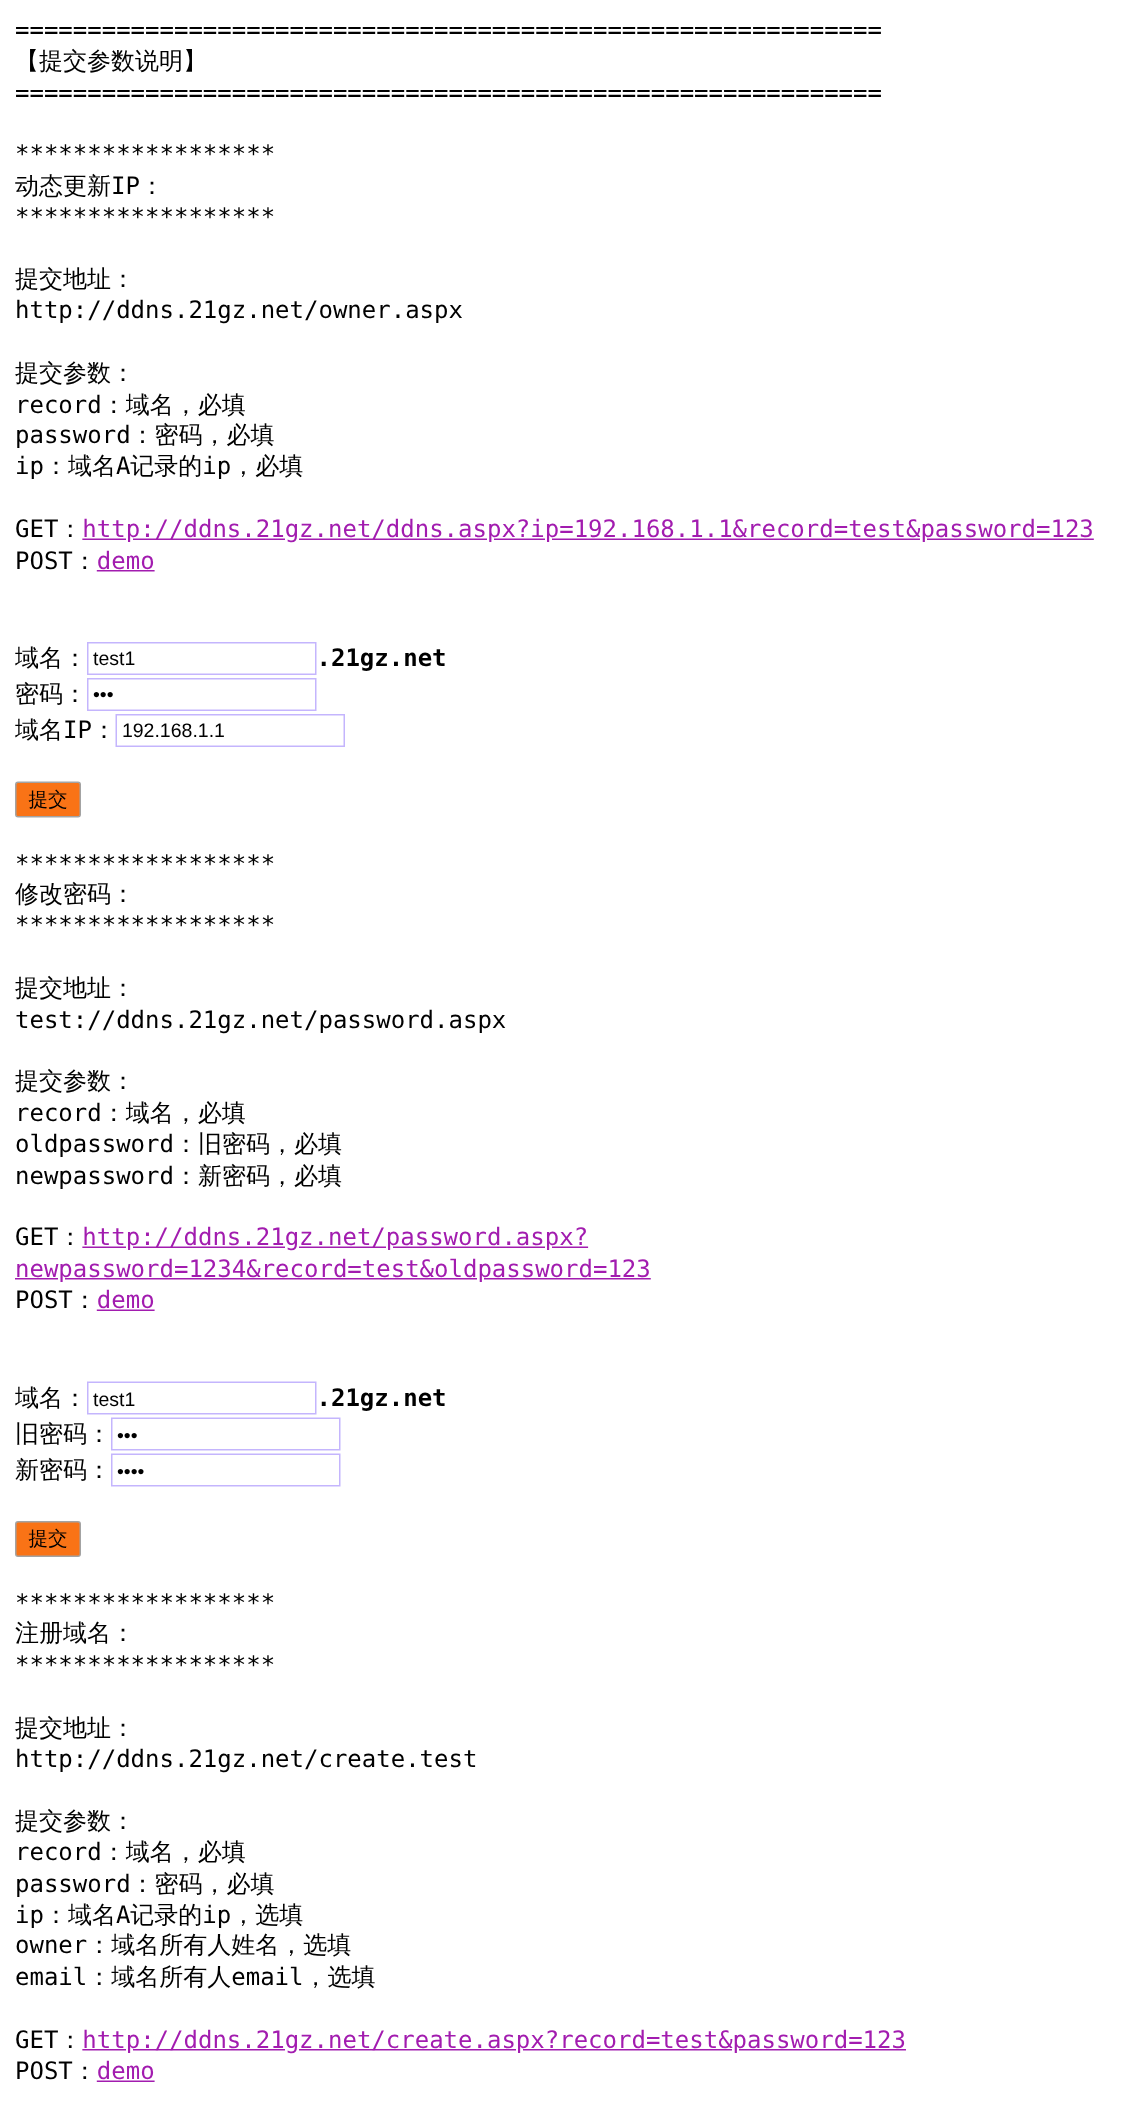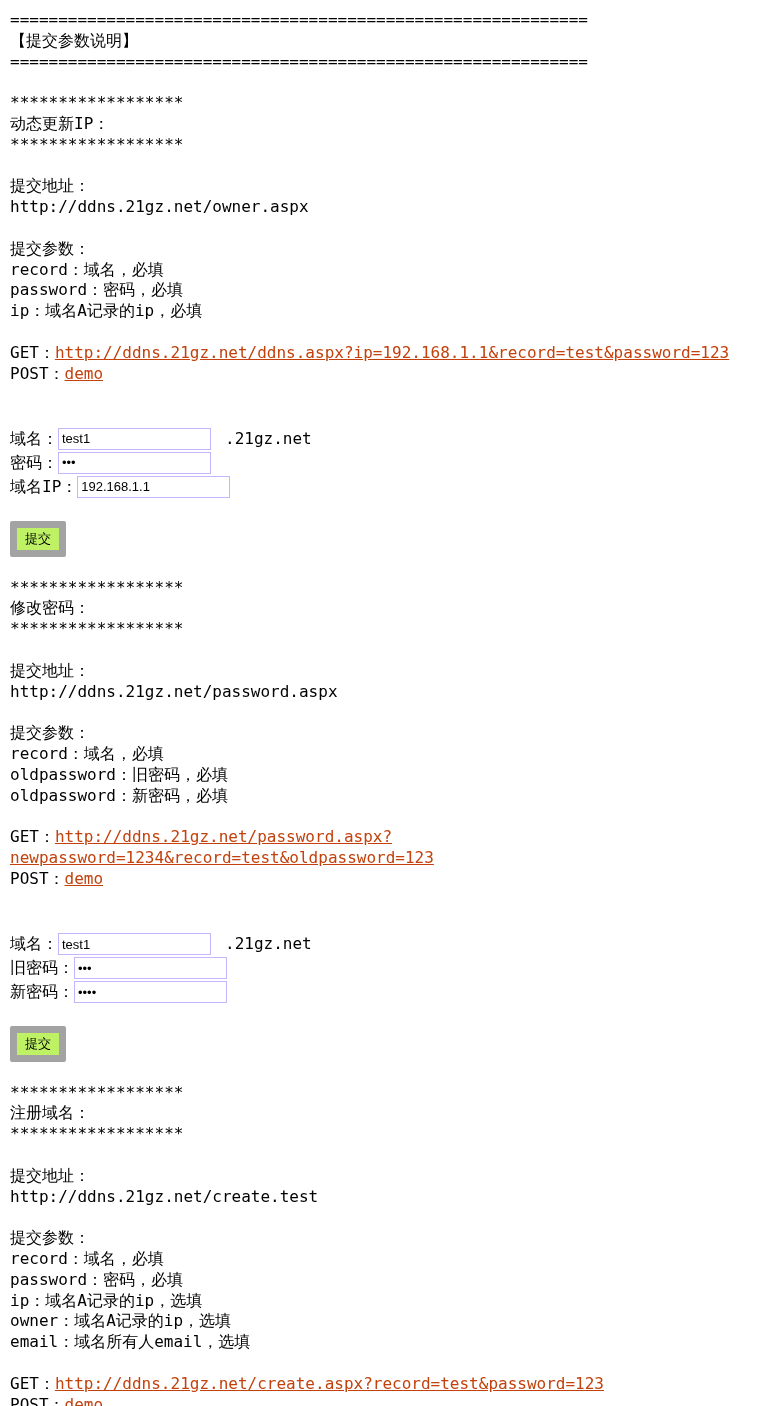--- a/index.html
+++ b/index.html
@@ -4,50 +4,51 @@
 <style>
   body {
     font-family: "SimSun", "宋体", monospace;
     font-size: 16px;
     line-height: 1.3;
     margin: 10px;
     color: #000;
     background: #fff;
   }
   a {
-    color: #c2410c;
+    color: #a21caf;
   }
   input[type="text"], input[type="password"] {
     font-family: Arial, sans-serif;
     font-size: 13px;
     width: 145px;
     height: 18px;
     border: 1px solid #c4b5fd;
     background: #fff;
     padding: 1px 3px;
     box-sizing: content-box;
   }
   button {
     font-family: Liberation Mono, monospace;
     font-size: 13px;
     padding: 2px 8px;
-    border: 7px solid #a3a3a3;
-    background: #bef264;
+    border: 1px solid #a3a3a3;
+    background: #f97316;
     border-radius: 2px;
   }
   .row {
     margin: 2px 0;
     display: flex;
     align-items: center;
   }
   .row label {
     white-space: nowrap;
   }
   .suffix {
-    margin-left: 14px;
+    margin-left: 0;
+    font-weight: bold;
   }
   .block {
     white-space: pre-wrap;
     font-family: "SimSun", "宋体", monospace;
   }
 </style>
 </head>
 <body>
 
 
@@ -89,26 +90,26 @@
 <br>
 <button>提交</button>
 <br><br>
 
 
 <div class="block">******************</div>
 <div class="block">修改密码：</div>
 <div class="block">******************</div>
 <br>
 <div class="block">提交地址：</div>
-<div class="block">http://ddns.21gz.net/password.aspx</div>
+<div class="block">test://ddns.21gz.net/password.aspx</div>
 <br>
 <div class="block">提交参数：</div>
 <div class="block">record：域名，必填</div>
 <div class="block">oldpassword：旧密码，必填</div>
-<div class="block">oldpassword：新密码，必填</div>
+<div class="block">newpassword：新密码，必填</div>
 <br>
 <div class="block"><span>GET：</span><a href="#">http://ddns.21gz.net/password.aspx?newpassword=1234&amp;record=test&amp;oldpassword=123</a></div>
 <div class="block"><span>POST：</span><a href="#">demo</a></div>
 <br><br>
 <div class="row">
   <label>域名：</label>
   <input type="text" value="test1" style="">
   <span class="suffix">.21gz.net</span>
 </div>
 <div class="row">
@@ -128,21 +129,21 @@
 <div class="block">注册域名：</div>
 <div class="block">******************</div>
 <br>
 <div class="block">提交地址：</div>
 <div class="block">http://ddns.21gz.net/create.test</div>
 <br>
 <div class="block">提交参数：</div>
 <div class="block">record：域名，必填</div>
 <div class="block">password：密码，必填</div>
 <div class="block">ip：域名A记录的ip，选填</div>
-<div class="block">owner：域名A记录的ip，选填</div>
+<div class="block">owner：域名所有人姓名，选填</div>
 <div class="block">email：域名所有人email，选填</div>
 <br>
 <div class="block"><span>GET：</span><a href="#">http://ddns.21gz.net/create.aspx?record=test&amp;password=123</a></div>
 <div class="block"><span>POST：</span><a href="#">demo</a></div>
 <br><br>
 
 
 
 
 

